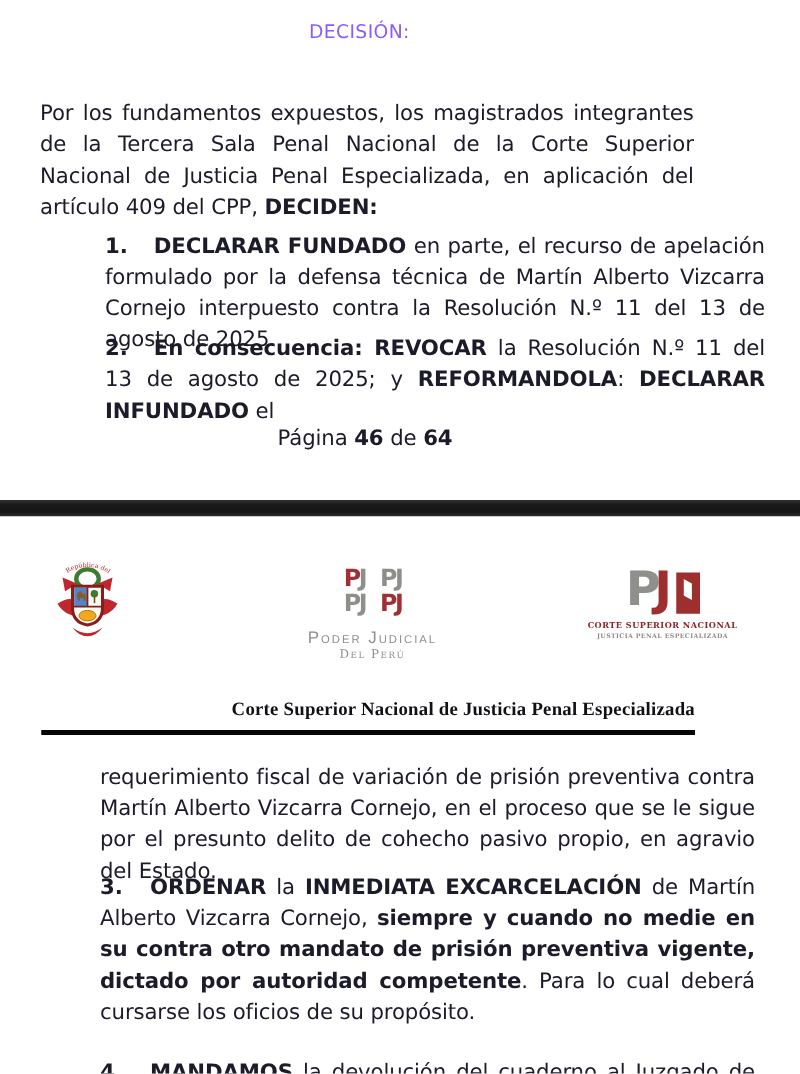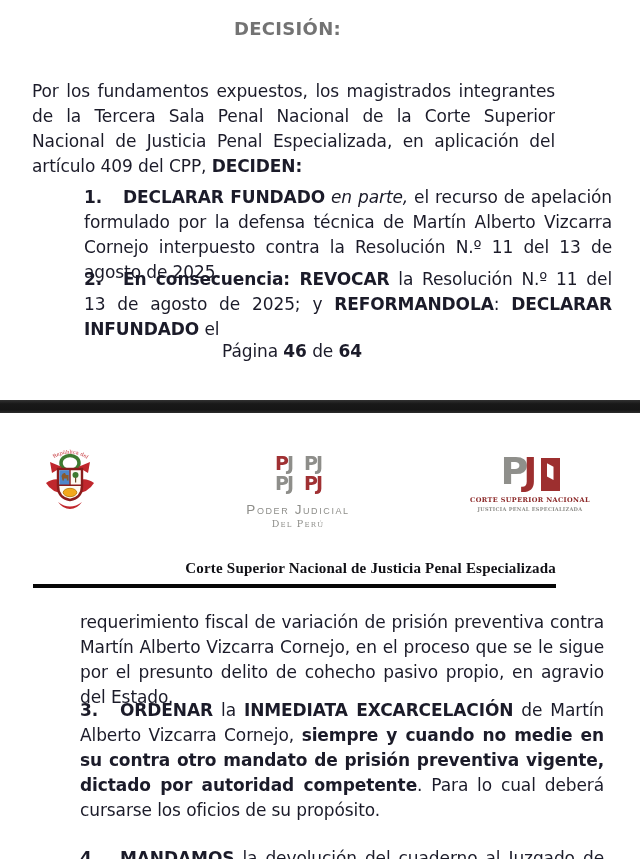--- a/index.html
+++ b/index.html
@@ -1,23 +1,23 @@
 <!DOCTYPE html>
 <html><head>
 <meta charset="utf-8">
 <style>
   html,body{margin:0;padding:0;background:#ffffff;}
   .doc{position:relative;width:640px;height:859px;background:#ffffff;overflow:hidden;
        font-family:"DejaVu Sans","Liberation Sans",sans-serif;color:#1b1b29;}
   .b{font-weight:bold;}
-  .i{font-style:italic;}
+  .i{}
 
   
   .heading{position:absolute;top:6px;left:30px;width:515px;text-align:center;
-           font-weight:bold;font-size:18px;letter-spacing:.3px;color:#737373;}
+           font-weight:normal;font-size:15px;letter-spacing:.3px;color:#8b5cf6;}
   .para,.item,.footer{font-size:17px;line-height:25px;letter-spacing:-.1px;}
   .para,.item{text-align:justify;}
   .intro{position:absolute;top:62px;left:32px;width:523px;}
   .item .num{display:inline-block;width:39px;font-weight:bold;}
   .i1{position:absolute;top:168px;left:84px;width:528px;}
   .i2{position:absolute;top:250px;left:84px;width:528px;}
   .footer{position:absolute;top:322px;left:32px;width:520px;text-align:center;}
 
   
   .separator{position:absolute;top:400px;left:0;width:640px;height:13px;

